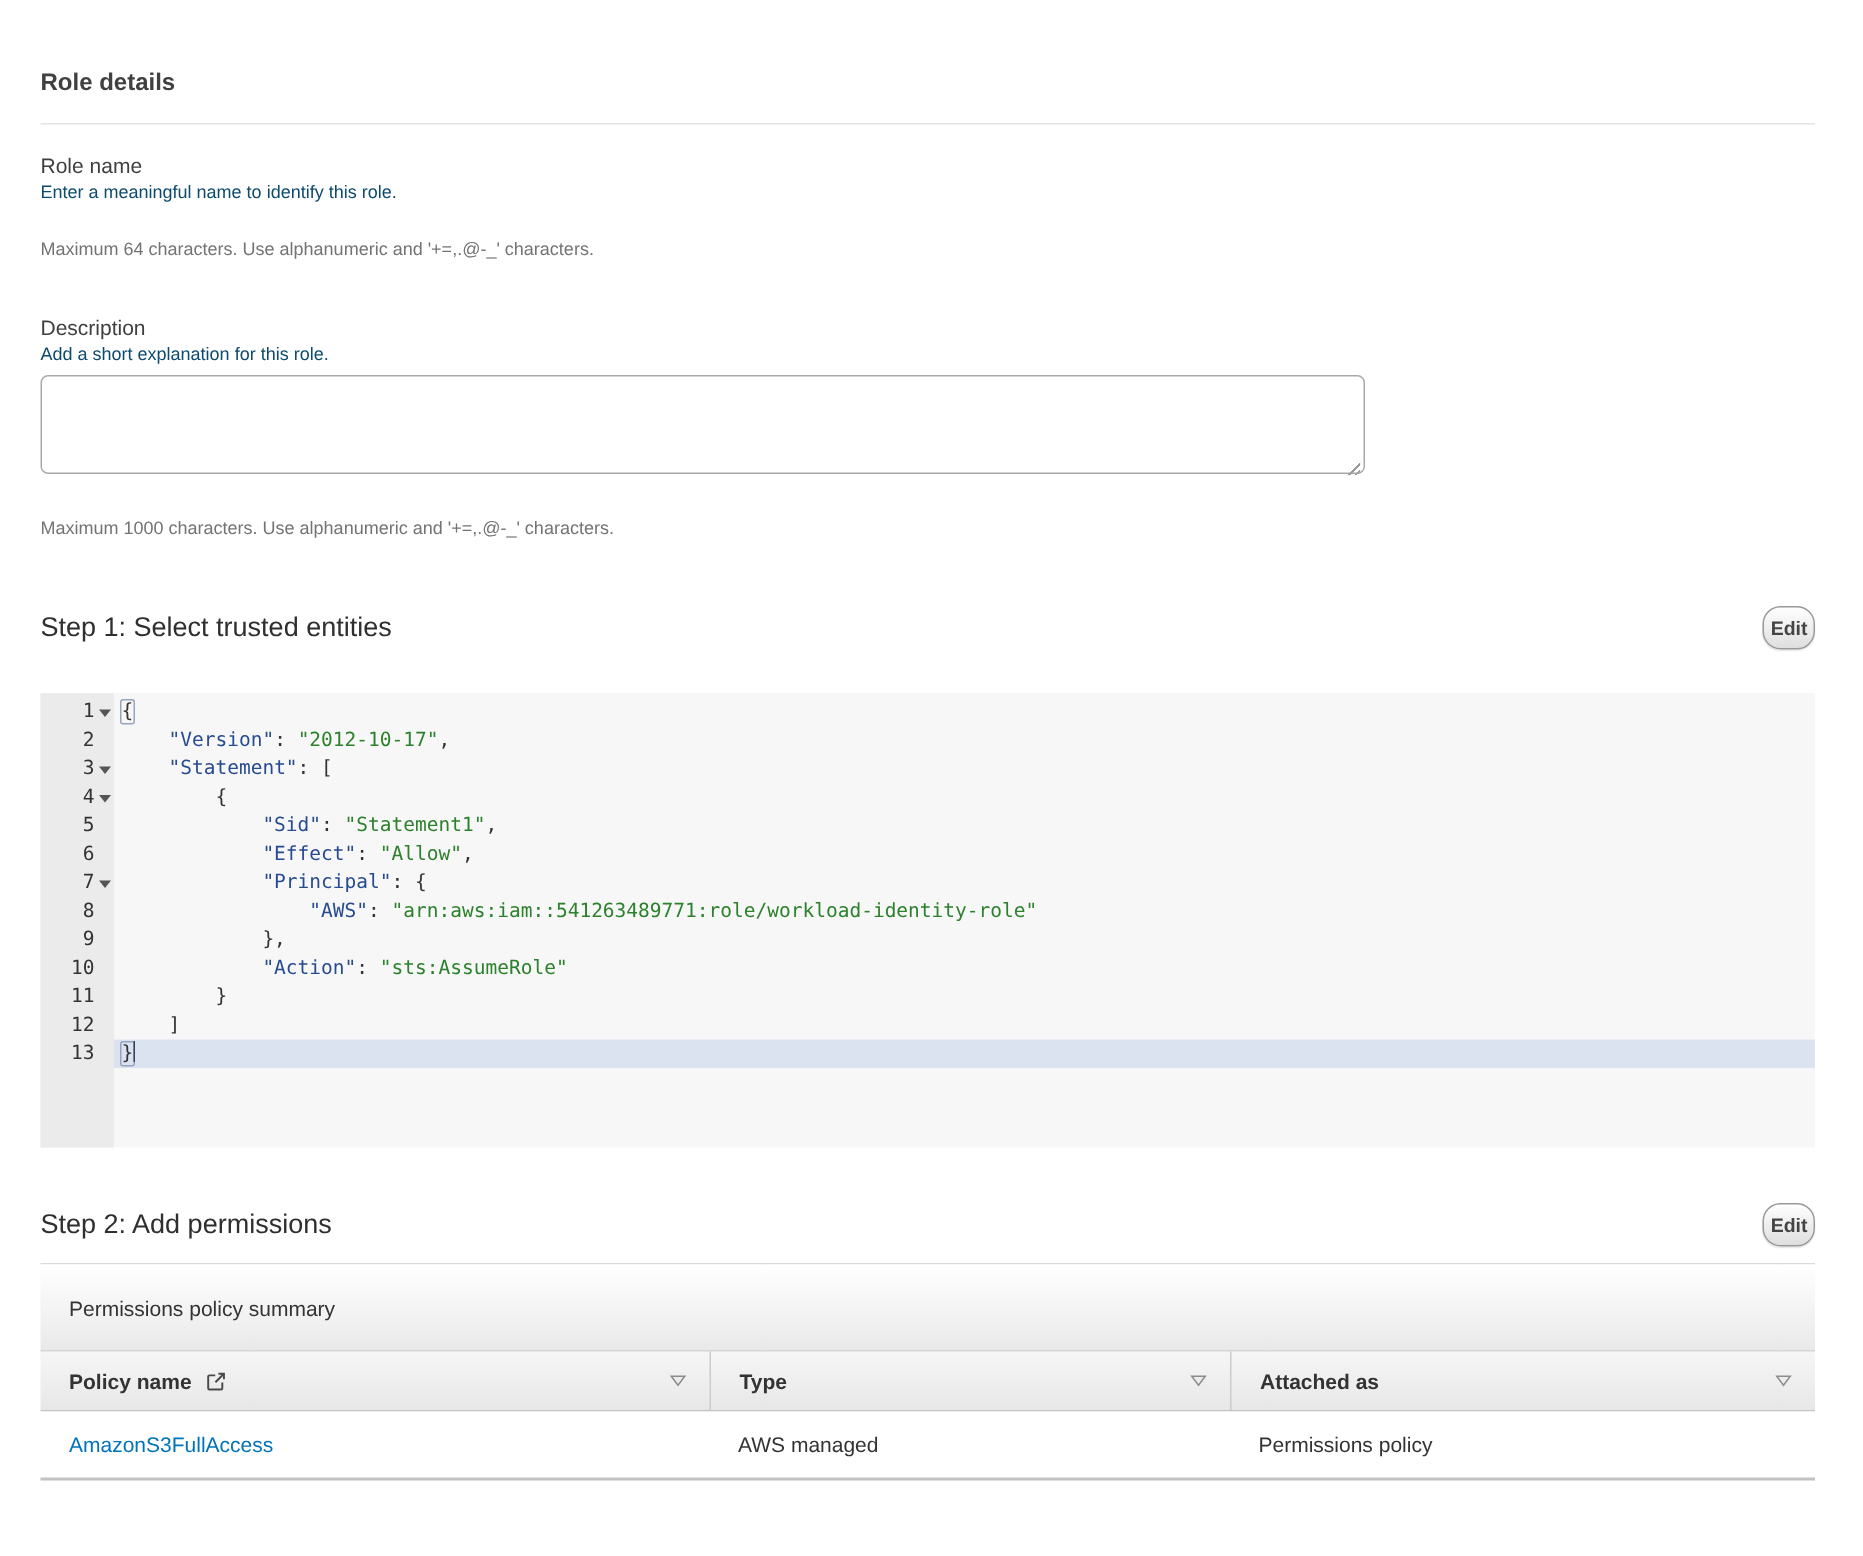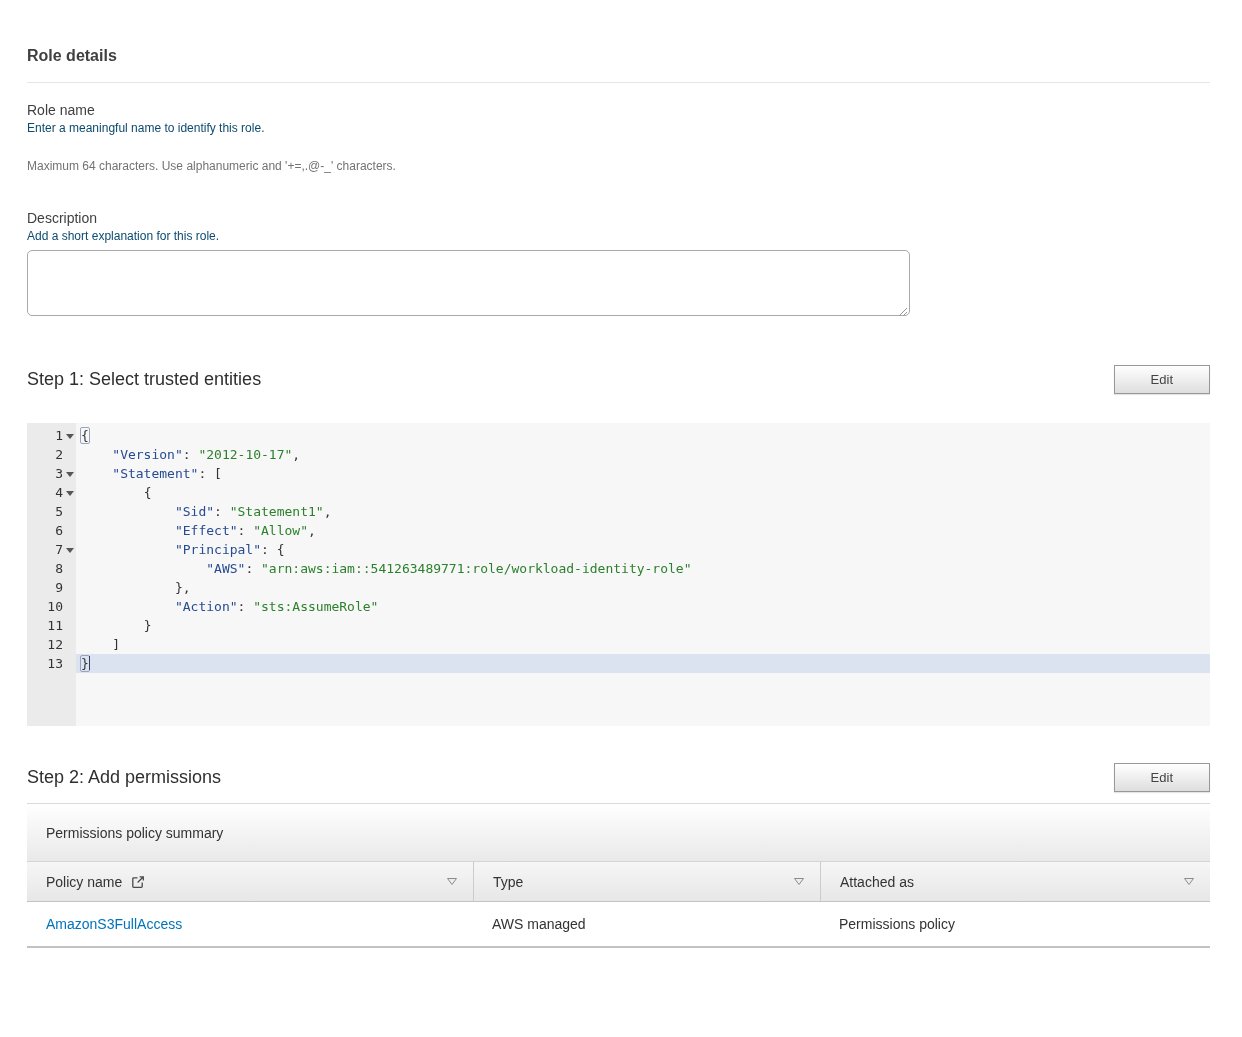--- a/index.html
+++ b/index.html
@@ -49,22 +49,22 @@
     background:repeating-linear-gradient(135deg,transparent 0 2px,#999 2px 3px);
     clip-path:polygon(100% 0,100% 100%,0 100%);
   }
 
   .step-row{display:flex;justify-content:space-between;align-items:center;}
   .step1-row{margin-top:45px;}
   .step2-row{margin-top:37px;}
   .step-heading{font-size:18px;font-weight:400;color:#2f2f2f;}
   .edit-btn{
     background:linear-gradient(#ffffff,#dedede);
-    border:1px solid #989898;border-radius:0;
-    padding:6px 36px;font-size:13px;font-weight:400;color:#444;
+    border:1px solid #989898;border-radius:12px;
+    padding:6px 4px;font-size:13px;font-weight:700;color:#444;
     box-shadow:0 1px 1px rgba(0,0,0,.1);cursor:pointer;
     font-family:"Liberation Sans","DejaVu Sans",sans-serif;
   }
 
   .editor{
     margin-top:29px;height:303px;position:relative;background:#f7f7f7;
     font-family:"DejaVu Sans Mono","Liberation Mono",monospace;font-size:13px;
   }
   .gutter-strip{position:absolute;left:0;top:0;bottom:0;width:49px;background:#ebebeb;}
   .editor-lines{position:relative;padding-top:3px;}
@@ -90,21 +90,21 @@
     height:57px;background:linear-gradient(#ffffff,#e9e9e9);
     display:flex;align-items:center;padding-left:19px;font-size:14px;color:#333;
   }
   .tbl-header{
     display:flex;height:41px;
     background:linear-gradient(#f6f6f6,#e7e7e7);
     border-top:1px solid #d3d3d3;border-bottom:1px solid #c3c3c3;
   }
   .th{
     display:flex;align-items:center;justify-content:space-between;
-    padding:0 15px 0 19px;font-weight:400;font-size:14px;color:#333;
+    padding:0 15px 0 19px;font-weight:700;font-size:14px;color:#333;
   }
   .th-1{width:446px;}
   .th-2{width:347px;border-left:1px solid #cccccc;}
   .th-3{flex:1;border-left:1px solid #cccccc;}
   .th-label{display:flex;align-items:center;gap:7px;}
   .sort-icon{flex:none;margin-left:8px;}
   .tbl-row{display:flex;height:46px;align-items:center;border-bottom:2px solid #c2c2c2;background:#fff;}
   .td{padding-left:19px;font-size:14px;color:#333;}
   .td-1{width:446px;}
   .td-2{width:347px;}
@@ -124,20 +124,21 @@
   <div class="field-label">Role name</div>
   <div class="field-hint">Enter a meaningful name to identify this role.</div>
   <div class="constraint">Maximum 64 characters. Use alphanumeric and '+=,.@-_' characters.</div>
 
   <div class="field-label desc-label">Description</div>
   <div class="field-hint">Add a short explanation for this role.</div>
   <div class="textarea-wrap">
     <textarea class="desc-textarea" style=""></textarea>
     <div class="resize-grip"></div>
   </div>
+  <div class="constraint">Maximum 1000 characters. Use alphanumeric and '+=,.@-_' characters.</div>
 
   <div class="step-row step1-row">
     <div class="step-heading">Step 1: Select trusted entities</div>
     <button class="edit-btn">Edit</button>
   </div>
 
   <div class="editor">
     <div class="gutter-strip"></div>
     <div class="editor-lines" id="editor-lines">
         <div class="code-line">

